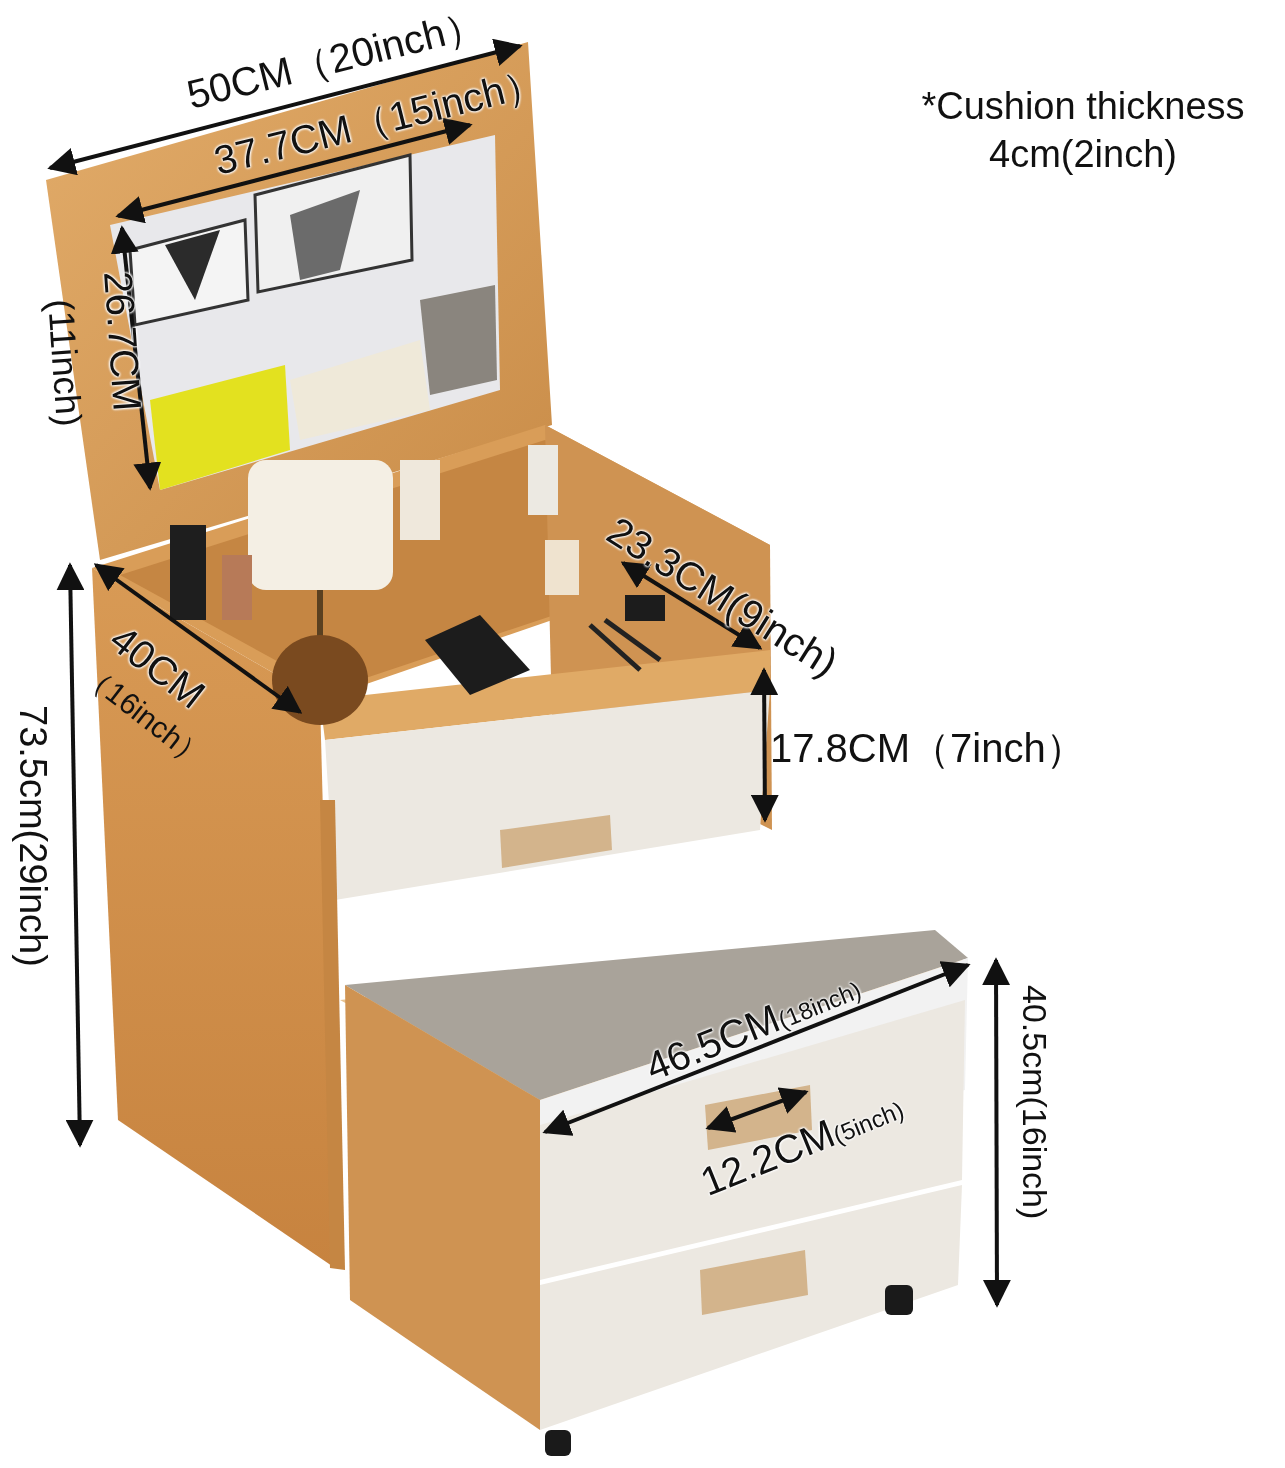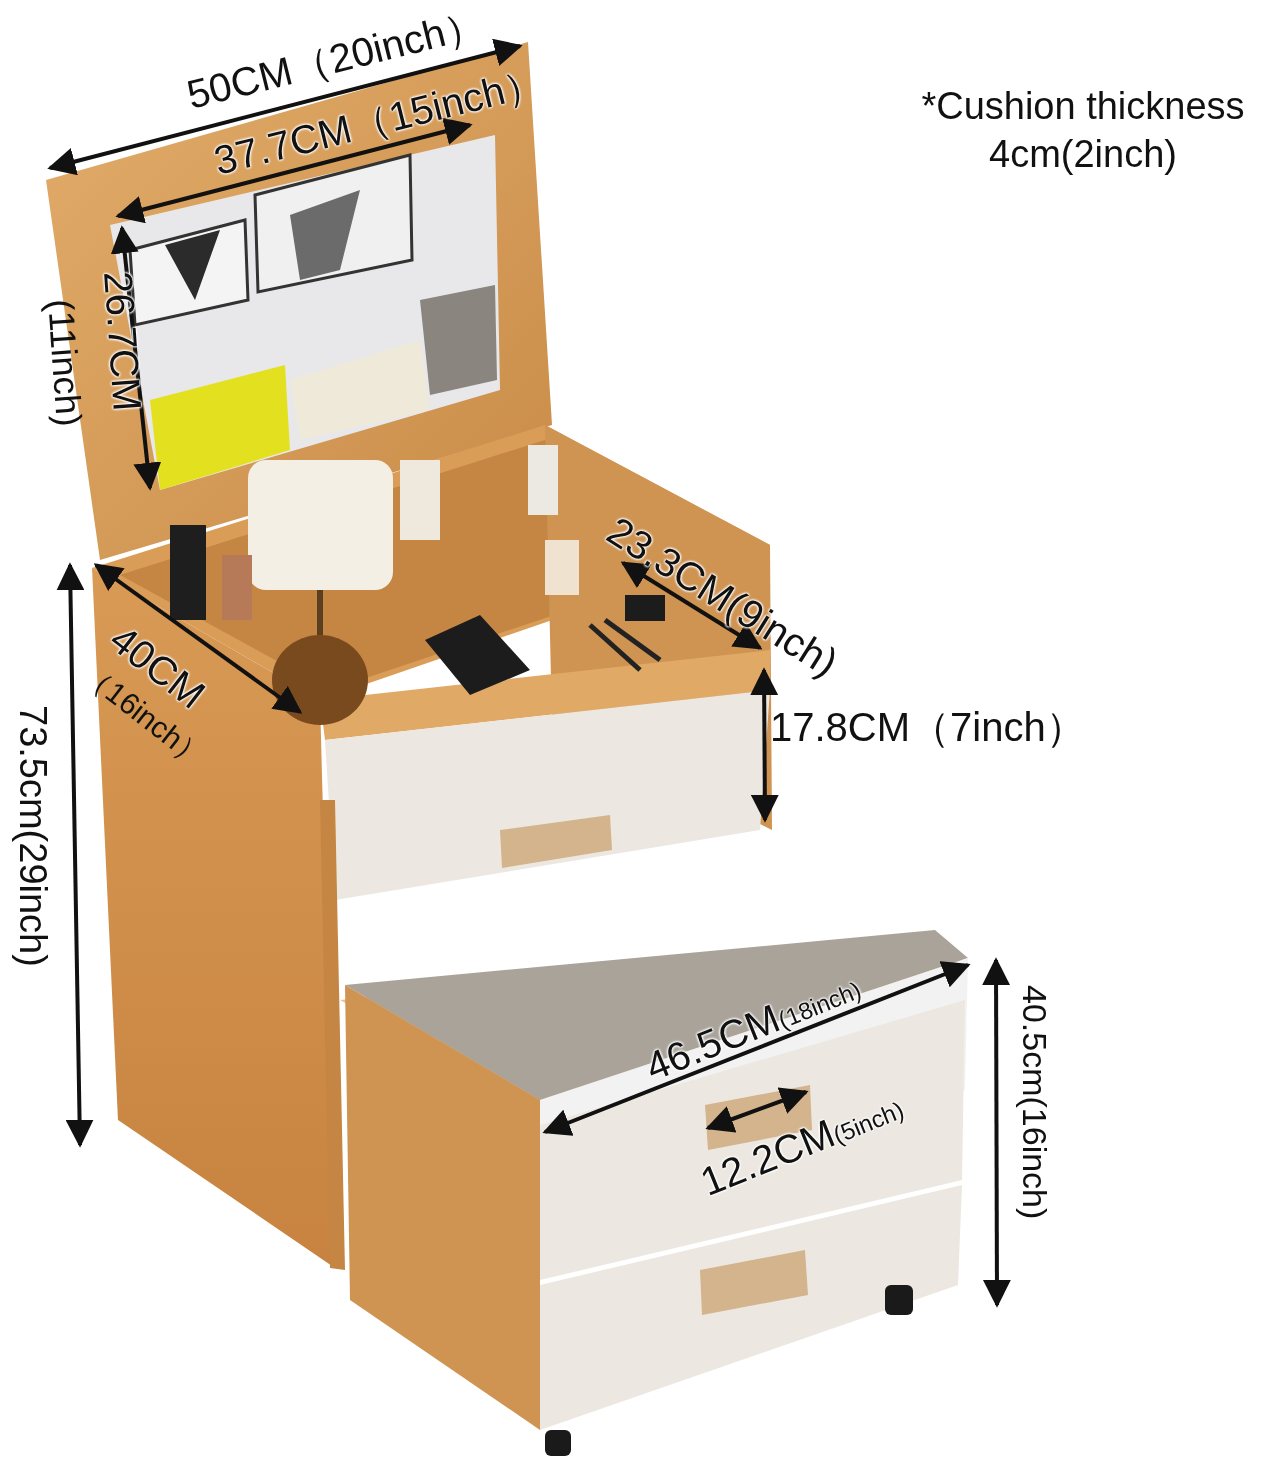--- a/index.html
+++ b/index.html
@@ -124,21 +124,21 @@
   <span>40CM</span>
 </div>
 <div class="lbl" style="left:95px;top:658px;font-size:30px;transform:rotate(38deg);">
   <span>（16inch）</span>
 </div>
 
 <div class="lbl outline" style="left:622px;top:510px;font-size:40px;transform:rotate(32deg);">
   <span>23.3CM</span><span>(9inch)</span>
 </div>
 
-<div class="lbl" style="left:770px;top:707px;font-size:40px;">
+<div class="lbl" style="left:770px;top:728px;font-size:40px;">
   <span>17.8CM</span><span>（7inch）</span>
 </div>
 
 <div class="lbl outline" style="left:640px;top:1050px;font-size:40px;transform:rotate(-22deg);">
   <span>46.5CM</span><span style="font-size:24px;">(18inch)</span>
 </div>
 
 <div class="lbl outline" style="left:695px;top:1165px;font-size:40px;transform:rotate(-22deg);">
   <span>12.2CM</span><span style="font-size:24px;">(5inch)</span>
 </div>

